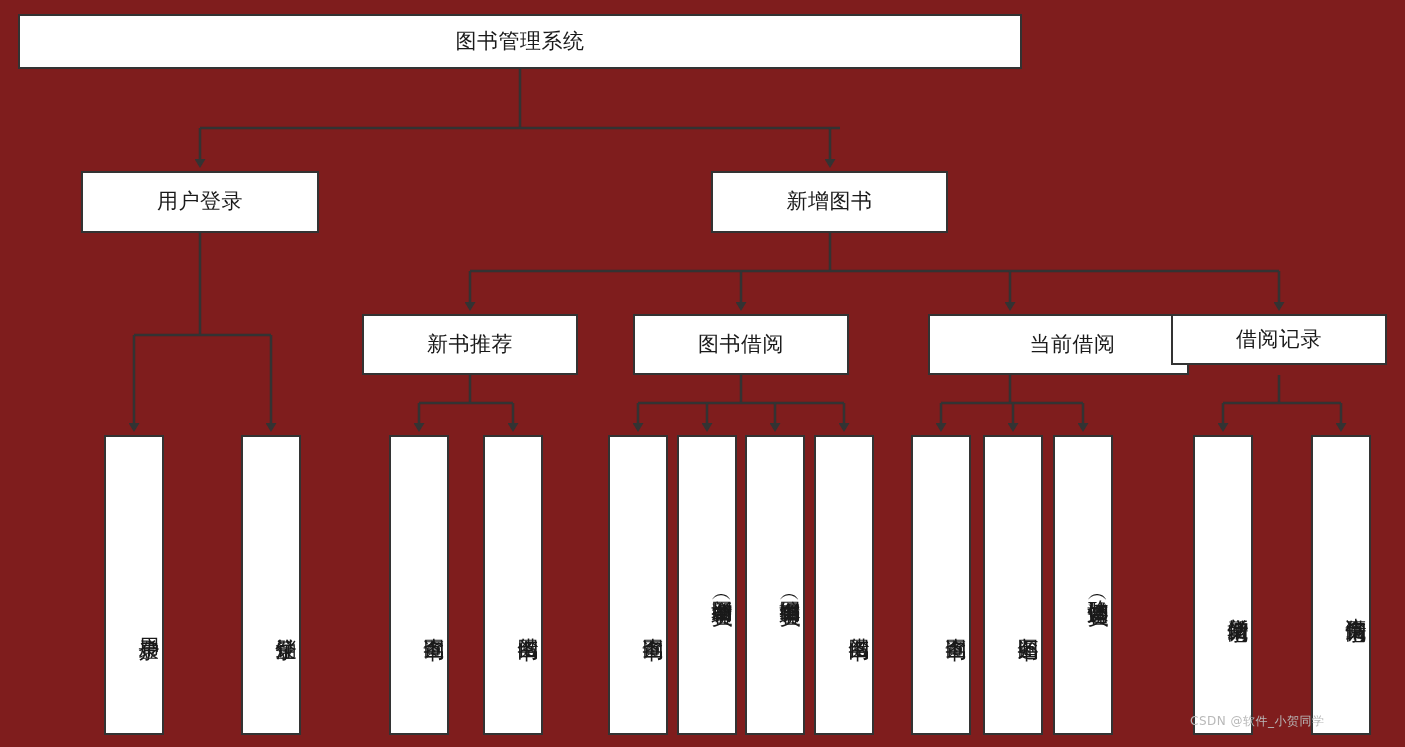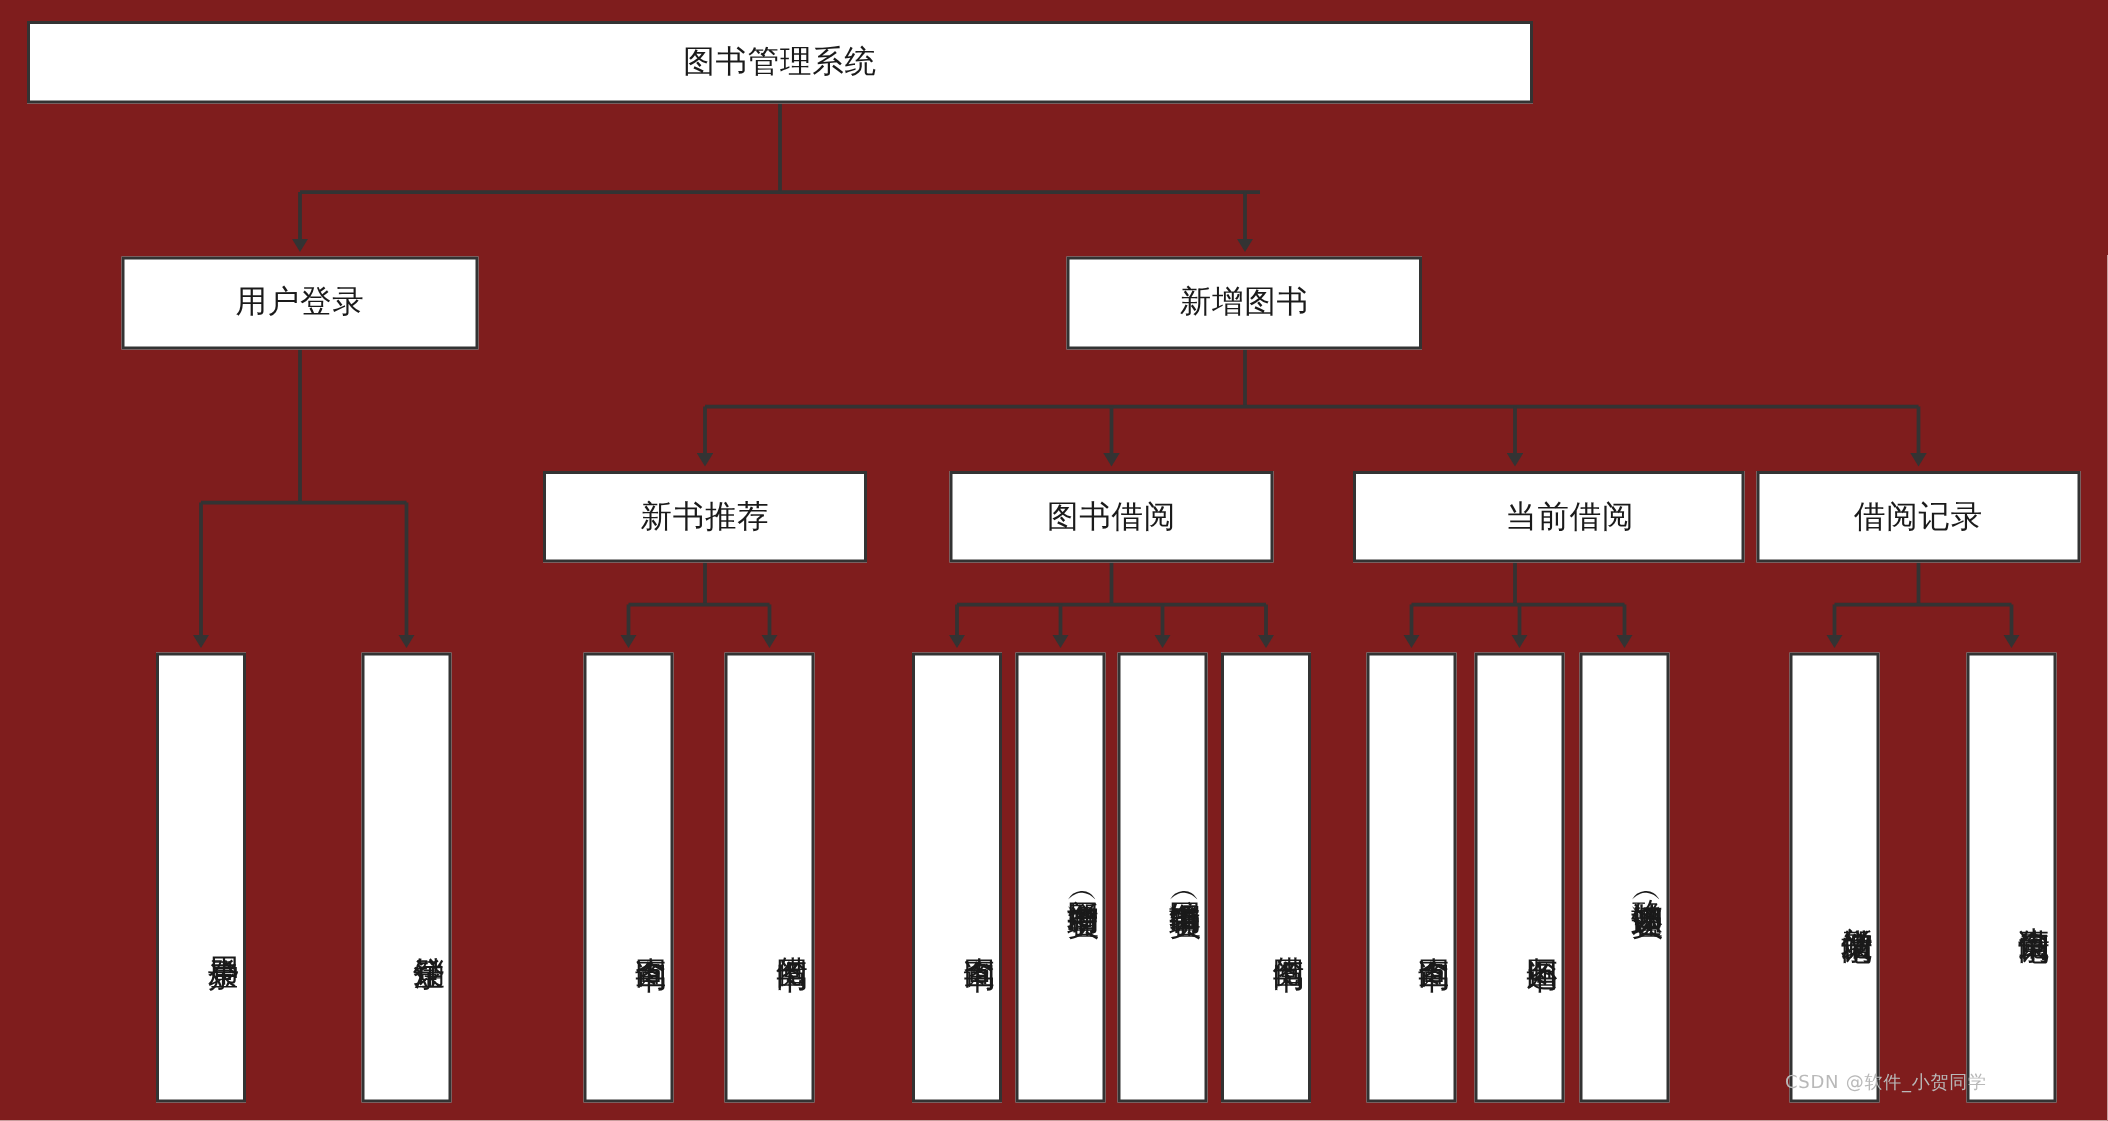--- a/index.html
+++ b/index.html
@@ -132,23 +132,23 @@
   <div class="node h" style="left:18px;top:14px;width:1004px;height:55px;">图书管理系统</div>
 
   <div class="node h" style="left:81px;top:171px;width:238px;height:62px;">用户登录</div>
 
   <div class="node h" style="left:711px;top:171px;width:237px;height:62px;">新增图书</div>
 
   <div class="node h" style="left:633px;top:314px;width:216px;height:61px;">图书借阅</div>
 
   <div class="node h" style="left:362px;top:314px;width:216px;height:61px;">新书推荐</div>
 
-  <div class="node h" style="left:902px;top:314px;width:261px;height:61px;padding-left:28px;">当前借阅</div>
+  <div class="node h" style="left:928px;top:314px;width:261px;height:61px;padding-left:28px;">当前借阅</div>
 
-  <div class="node h" style="left:1171px;top:314px;width:216px;height:61px;">借阅记录</div>
+  <div class="node h" style="left:1171px;top:314px;width:216px;height:51px;">借阅记录</div>
 
   <div class="node v" style="left:104px;top:435px;width:60px;height:300px;padding-top:76px;">用户登录</div>
 
   <div class="node v" style="left:241px;top:435px;width:60px;height:300px;padding-top:76px;">注销登录</div>
 
   <div class="node v" style="left:389px;top:435px;width:60px;height:300px;padding-top:76px;">查询图书</div>
 
   <div class="node v" style="left:483px;top:435px;width:60px;height:300px;padding-top:76px;">借阅图书</div>
 
   <div class="node v" style="left:608px;top:435px;width:60px;height:300px;padding-top:76px;">查询图书</div>

